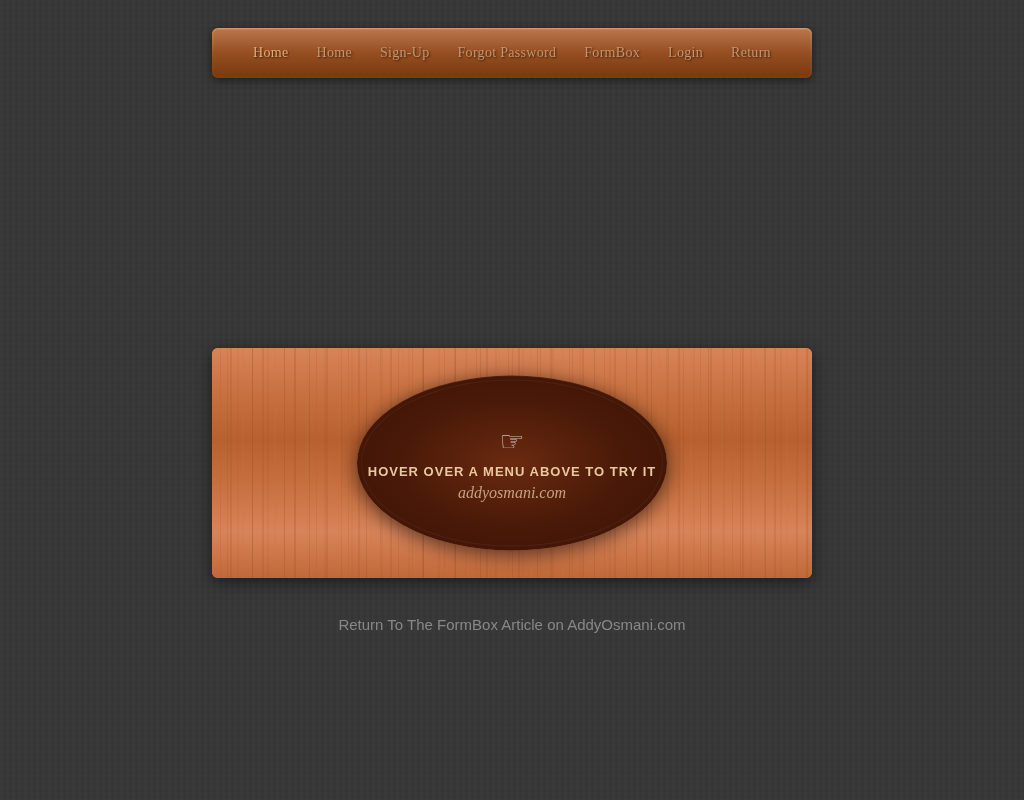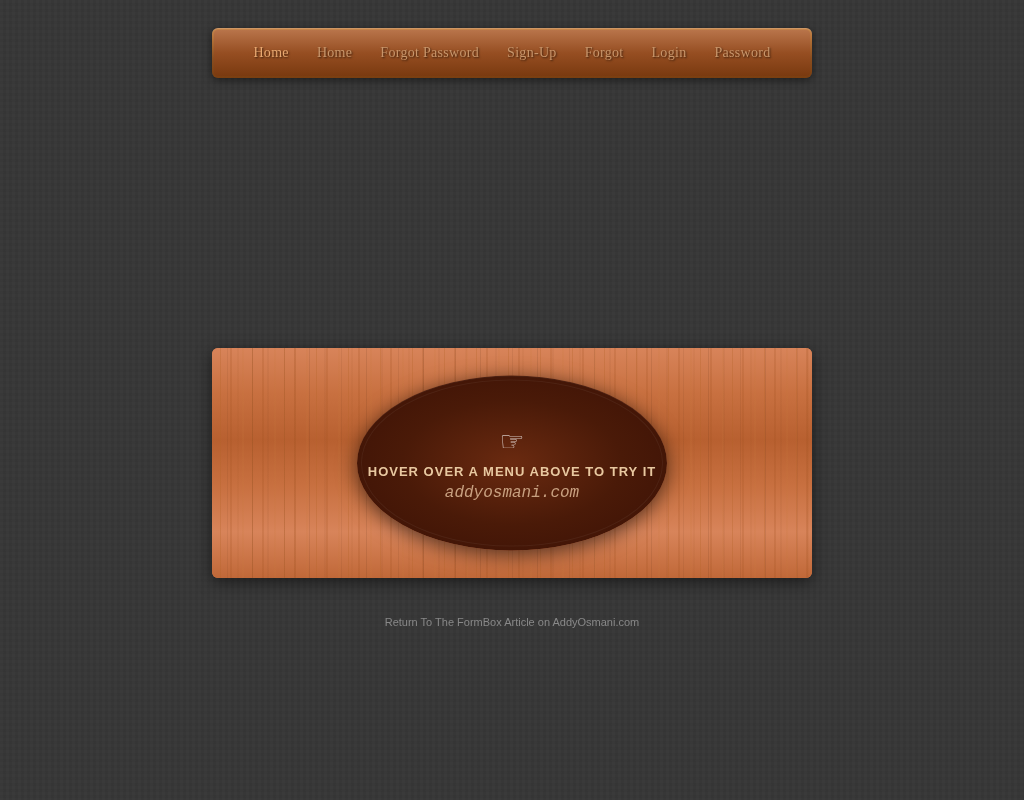--- a/index.html
+++ b/index.html
@@ -172,49 +172,49 @@
       font-size: 13px;
       font-weight: 900;
       color: #e8c8a0;
       text-transform: uppercase;
       letter-spacing: 1px;
       text-align: right;
       line-height: 1.3;
     }
 
     .oval-text-sub {
-      font-family: Liberation Mono, monospace;
+      font-family: Liberation Serif, serif;
       font-size: 16px;
       color: #c8a080;
       margin-top: 4px;
       font-style: italic;
     }
 
     
     .footer-link {
       margin-top: 38px;
       color: #888;
-      font-size: 11px;
+      font-size: 15px;
       font-family: Arial, sans-serif;
       text-decoration: none;
       cursor: pointer;
     }
   </style>
 </head>
 <body>
 
 <div class="nav-wrapper">
   <div class="nav-inner" id="nav-inner">
   <a class="nav-item active">Home</a>
       <a class="nav-item">Home</a>
+      <a class="nav-item">Sign-Up</a>
       <a class="nav-item">Forgot Password</a>
-      <a class="nav-item">Sign-Up</a>
-      <a class="nav-item">Forgot</a>
+      <a class="nav-item">FormBox</a>
       <a class="nav-item">Login</a>
-      <a class="nav-item">Password</a>
+      <a class="nav-item">Return</a>
     </div>
 </div>
 
 <div class="wood-panel">
   <div class="wood-bg"></div>
   <div class="wood-grain-lines"></div>
   <div class="oval-container">
     <div class="oval">
       <div class="hand-icon">☞</div>
       <div class="oval-text-main">HOVER OVER A MENU ABOVE TO TRY IT</div>

